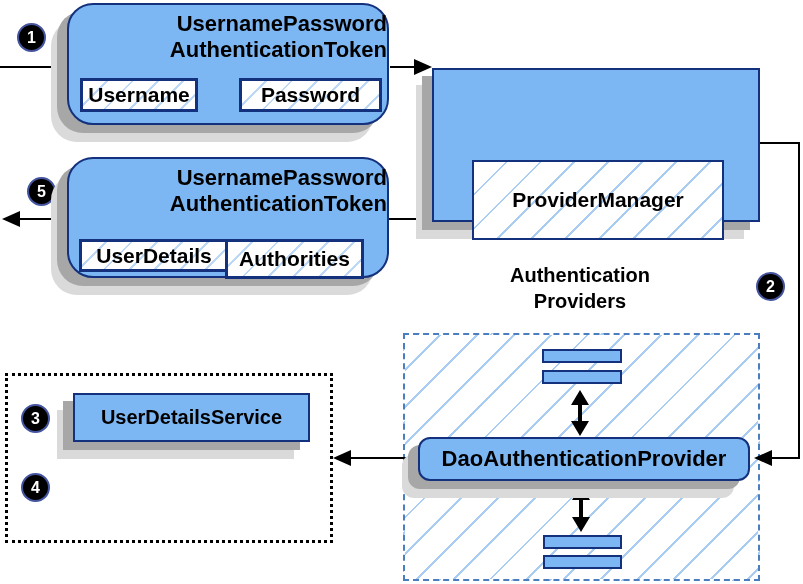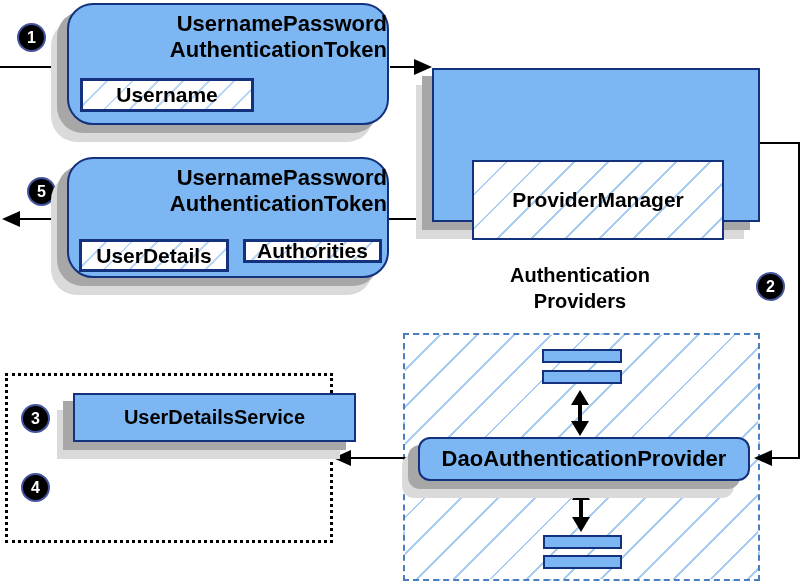--- a/index.html
+++ b/index.html
@@ -92,50 +92,53 @@
     </div>
   <div class="badge" style="left:27px;top:177px;">
     <span>5</span>
     </div>
 
   <div class="box rounded shadow2" style="left:67px;top:3px;width:322px;height:122px;">
     <div class="token-title">
       <span style="display:block;">UsernamePassword</span>
       <span style="display:block;">AuthenticationToken</span>
     </div>
-    <div class="hatch-field" style="left:11px;top:73px;width:174px;height:34px;">
+    <div class="hatch-field" style="left:11px;top:73px;width:118px;height:34px;">
       <span>Username</span>
+    </div>
+    <div class="hatch-field" style="left:170px;top:73px;width:143px;height:34px;">
+      <span>Password</span>
     </div>
   </div>
 
   <div class="box shadow2" style="left:432px;top:68px;width:328px;height:154px;">
     <div class="hatch-pm" style="left:38px;top:57px;width:252px;height:80px;">
       <span>ProviderManager</span>
     </div>
   </div>
 
   <div class="box rounded shadow2" style="left:67px;top:157px;width:322px;height:121px;">
     <div class="token-title">
       <span style="display:block;">UsernamePassword</span>
       <span style="display:block;">AuthenticationToken</span>
     </div>
     <div class="hatch-field" style="left:10px;top:80px;width:150px;height:33px;">
       <span>UserDetails</span>
     </div>
-    <div class="hatch-field" style="left:174px;top:80px;width:139px;height:24px;justify-content:center;">
+    <div class="hatch-field" style="left:156px;top:80px;width:139px;height:40px;justify-content:center;">
       <span>Authorities</span>
     </div>
   </div>
 
   <div class="group-label" style="left:455px;top:262px;width:250px;">
     <span style="display:block;">Authentication</span>
     <span style="display:block;">Providers</span>
   </div>
 
   <div class="box shadow2 center" style="left:418px;top:437px;width:332px;height:44px;font-size:22px;border-radius:12px;">
     <span>DaoAuthenticationProvider</span>
   </div>
 
-  <div class="box shadow2 center" style="left:73px;top:393px;width:283px;height:49px;font-size:20px;">
+  <div class="box shadow2 center" style="left:73px;top:393px;width:237px;height:49px;font-size:20px;">
     <span>UserDetailsService</span>
   </div>
 
 </div>
 
 </body></html>

